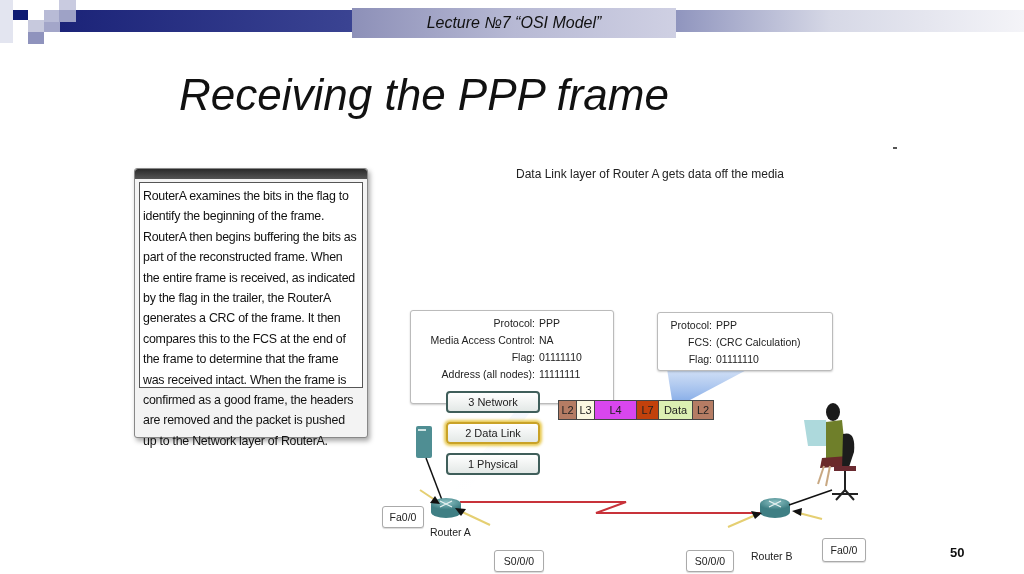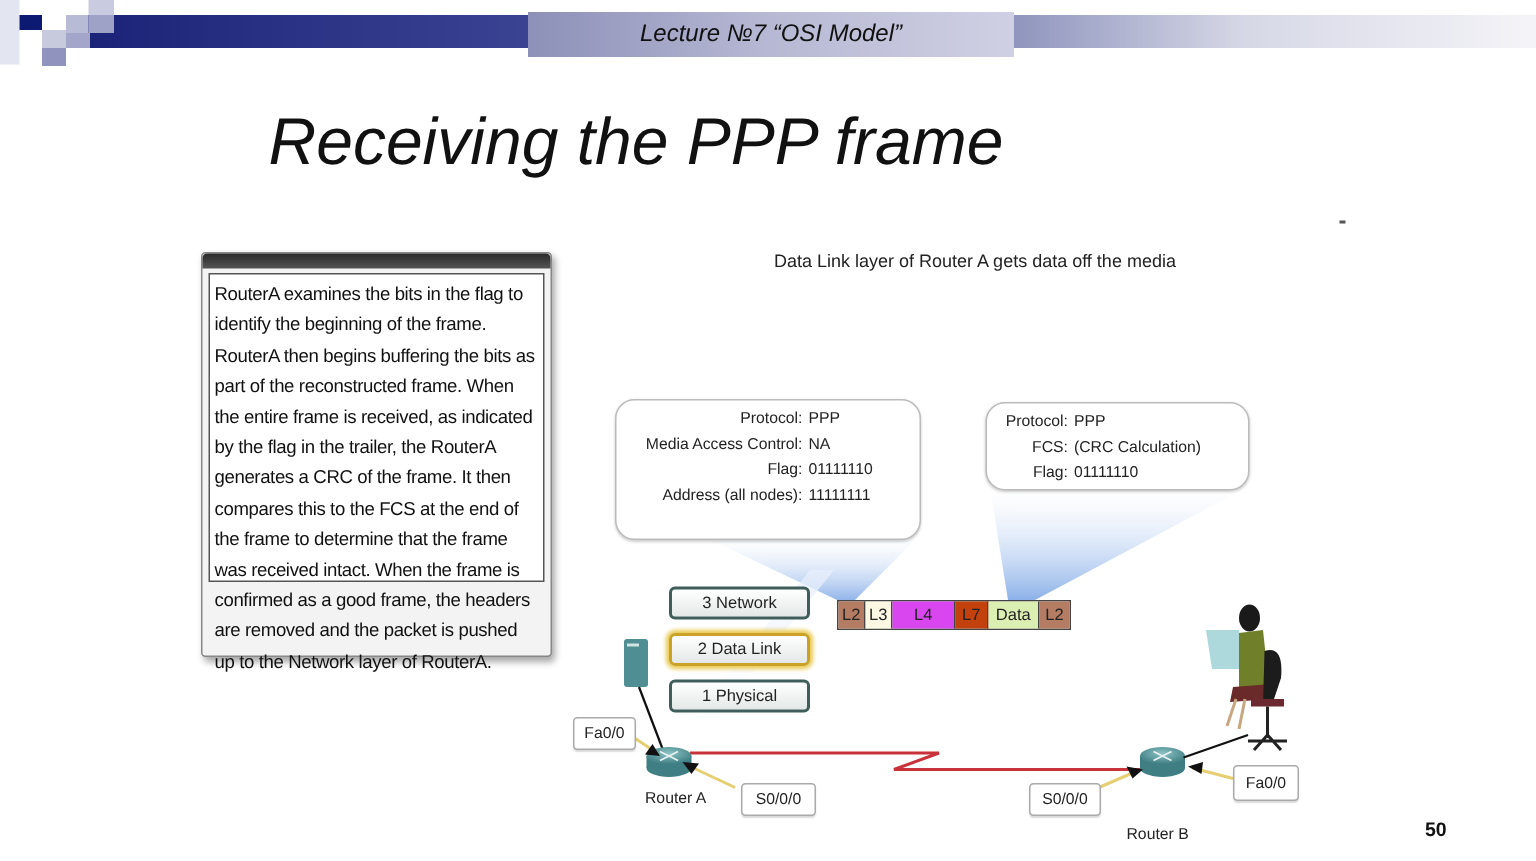--- a/index.html
+++ b/index.html
@@ -31,43 +31,43 @@
     border: 1px solid #888; border-radius: 3px; background: #f3f3f3;
     box-shadow: 2px 3px 5px rgba(0,0,0,0.35); }
   .panel-top { height: 10px; background: linear-gradient(#2a2a2a, #555); border-radius: 3px 3px 0 0; }
   .panel-body { margin: 3px 4px; border: 1px solid #555; background: #fff; height: 206px; padding: 3px 3px; box-sizing: border-box; }
   .panel-text { font-size: 12.4px; line-height: 20.4px; color: #111; letter-spacing: -0.25px; }
 
   .diagram-caption { position: absolute; left: 516px; top: 167px; font-size: 12px; color: #222; }
   .dot-mark { position: absolute; left: 893px; top: 147px; width: 4px; height: 2px; background: #555; }
 
   
-  .info-box { position: absolute; border: 1px solid #bbb; border-radius: 13px; background: #fff;
-    box-shadow: 0 1px 2px rgba(0,0,0,0.2); font-size: 10.5px; color: #222; }
+  .info-box { position: absolute; border: 1px solid #bbb; border-radius: 3px; background: #fff;
+    box-shadow: 0 1px 2px rgba(0,0,0,0.2); font-size: 10.5px; color: #222; margin-top: 44px; }
   .info-a { left: 410px; top: 266px; width: 202px; height: 92px; }
   .info-b { left: 657px; top: 268px; width: 174px; height: 57px; }
   .row { position: absolute; white-space: nowrap; }
   .lbl { display: inline-block; text-align: right; }
   .info-a .lbl { width: 118px; }
   .info-b .lbl { width: 48px; }
   .val { margin-left: 4px; }
 
   
   .frame { position: absolute; left: 558px; top: 400px; height: 18px; display: flex; border: 1px solid #444; }
   .fcell { font-size: 11px; color: #222; display: flex; align-items: center; justify-content: center; border-right: 1px solid #444; height: 18px; box-sizing: border-box; }
   .fcell:last-child { border-right: none; }
 
   
   .layer { position: absolute; left: 446px; width: 94px; height: 22px; border: 2px solid #3f5e5a; border-radius: 4px;
     background: linear-gradient(#fff, #e3e8e6); font-size: 11px; color: #222; display: flex; align-items: center; justify-content: center; box-sizing: border-box; }
   .layer.active { border-color: #c9a227; box-shadow: 0 0 3px 2px #e8c94f; }
 
   
   .iface { position: absolute; border: 1px solid #aaa; border-radius: 3px; background: #fff; font-size: 10.5px; color: #222;
-    display: flex; align-items: center; justify-content: center; box-shadow: 0 1px 1px rgba(0,0,0,0.15); }
+    display: flex; align-items: center; justify-content: center; box-shadow: 0 1px 1px rgba(0,0,0,0.15); margin-top: 28px; }
   .router-label { position: absolute; font-size: 10.5px; color: #222; }
 
   .page-num { position: absolute; left: 950px; top: 545px; font-size: 13px; font-weight: bold; color: #111; }
 </style>
 </head>
 <body>
 
 <div>
   <div class="hdr-bar"></div>
   <div class="sq sq1"></div>

